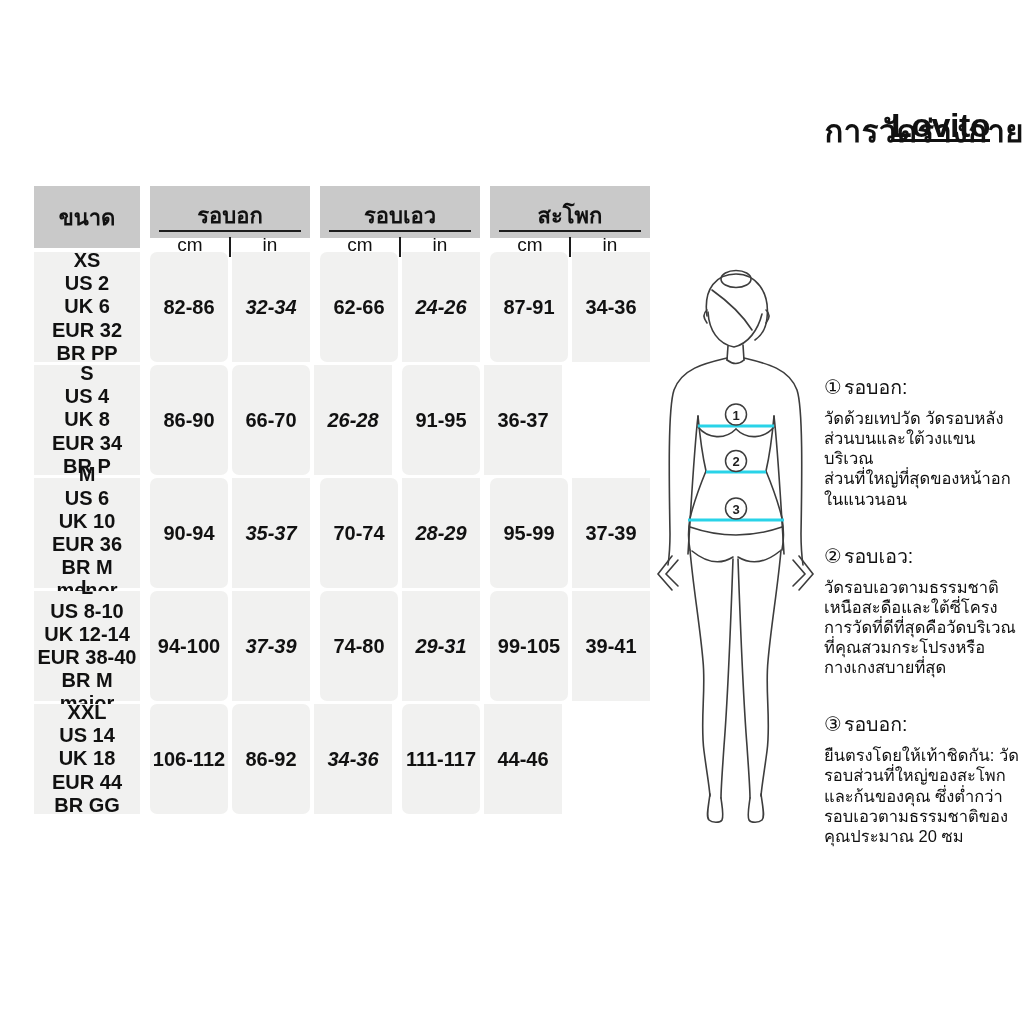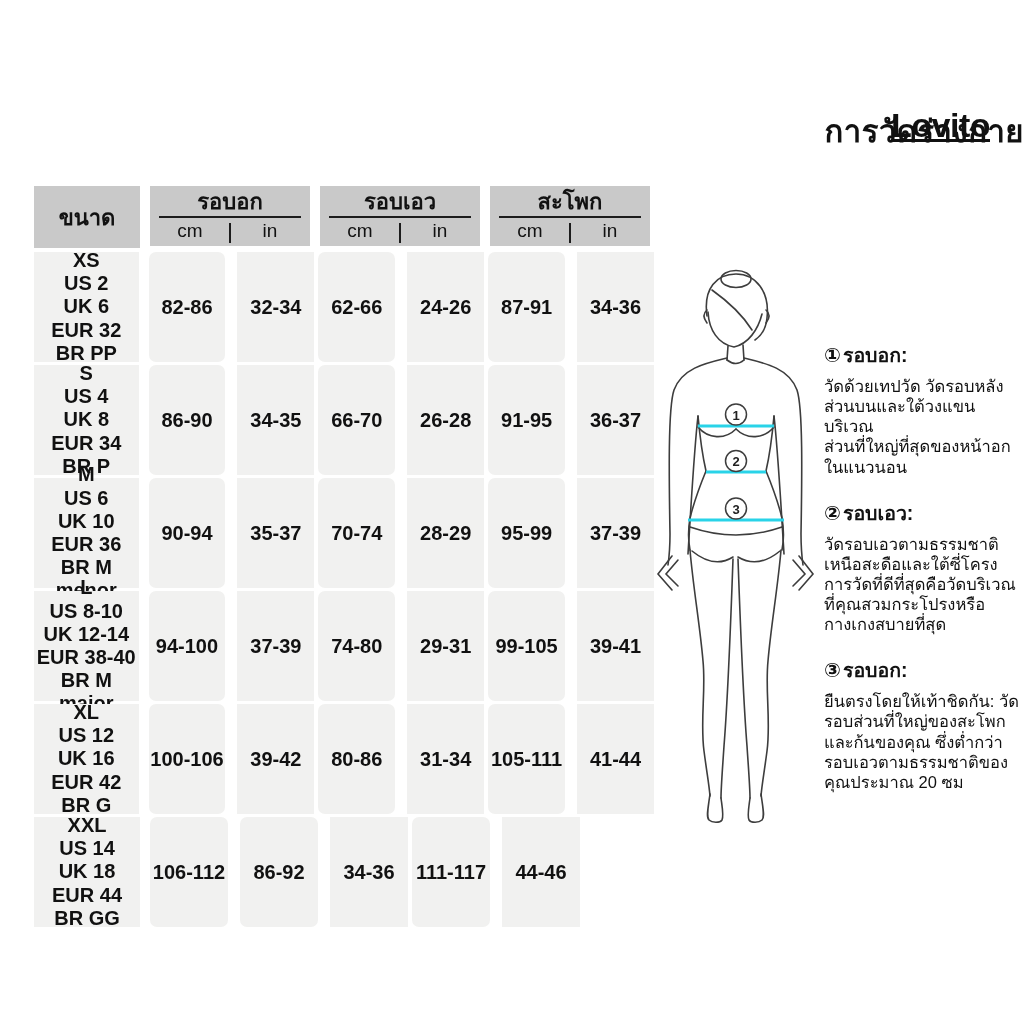--- a/index.html
+++ b/index.html
@@ -24,27 +24,27 @@
   .size-table { position:absolute; left:34px; top:186px; width:620px; }
   .trow, .thead { display:flex; }
   .thead { margin-bottom:4px; }
   .trow { margin-bottom:3px; }
   .hcell, .cell { background:#f1f1f0; }
   .hcell { background:#c9c9c9; }
   .w-size { width:106px; margin-right:10px; }
   .w-group { width:160px; margin-right:10px; }
   .w-group:last-child, .last { margin-right:0 !important; }
   .w-val { width:78px; }
-  .mr4 { margin-right:12px;border-radius:7px; }
-  .mr10 { margin-right:4px; }
+  .mr4 { margin-right:4px;border-radius:7px; }
+  .mr10 { margin-right:10px;font-style:italic; }
   .size-hcell {
     height:62px; display:flex; align-items:center; justify-content:center;
     font-size:22px; font-weight:bold;
   }
-  .group-hcell { height:60px; padding-top:3px; }
+  .group-hcell { height:52px; padding-top:17px; }
   .group-title { text-align:center; font-size:22px; font-weight:bold; line-height:26px; }
   .group-rule { border-top:2px solid #1c1c1c; margin:1px 9px 0 9px; }
   .group-units { display:flex; position:relative; margin-top:2px; }
   .group-units span { flex:1; text-align:center; font-size:19px; font-weight:normal; }
   .unit-divider {
     position:absolute; left:50%; top:3px; width:2px; height:20px;
     background:#1c1c1c; transform:translateX(-50%);
   }
   .trow .cell {
     height:110px; display:flex; align-items:center; justify-content:center;
@@ -52,21 +52,21 @@
   }
   .size-cell { flex-direction:column; font-size:18.5px; line-height:1.16; text-align:center; }
 
   
   .figure-wrap { position:absolute; left:648px; top:266px; width:186px; height:566px; }
   .figure-wrap svg { width:100%; height:100%; }
 
   
   .annotations { position:absolute; left:824px; top:340px; width:200px; }
   .ann-block { margin-bottom:21px; }
-  .ann-head { font-size:19.5px; font-weight:bold; margin-bottom:5px; }
+  .ann-head { font-size:19.5px; font-weight:normal; margin-bottom:5px;margin-top:32px; }
   .ann-num { font-size:20px; margin-right:2px; }
   .ann-body { font-size:16.5px; line-height:1.22; white-space:pre-line; }
 </style>
 </head>
 <body>
 
 <div class="page-title">การวัดร่างกาย</div>
 <div class="brand">Lovito</div>
 
 <div class="size-table">
@@ -120,21 +120,20 @@
   </div>
       <div class="trow">
     <div class="cell w-size size-cell">
           <div>S</div>
           <div>US 4</div>
           <div>UK 8</div>
           <div>EUR 34</div>
           <div>BR P</div>
         </div>
     <div class="cell w-val mr4">86-90</div>
-    <div class="cell w-val mr10">34-35</div>
     <div class="cell w-val mr4">66-70</div>
     <div class="cell w-val mr10">26-28</div>
     <div class="cell w-val mr4">91-95</div>
     <div class="cell w-val last">36-37</div>
   </div>
       <div class="trow">
     <div class="cell w-size size-cell">
           <div>M</div>
           <div>US 6</div>
           <div>UK 10</div>
@@ -155,35 +154,20 @@
           <div>UK 12-14</div>
           <div>EUR 38-40</div>
           <div>BR M maior</div>
         </div>
     <div class="cell w-val mr4">94-100</div>
     <div class="cell w-val mr10">37-39</div>
     <div class="cell w-val mr4">74-80</div>
     <div class="cell w-val mr10">29-31</div>
     <div class="cell w-val mr4">99-105</div>
     <div class="cell w-val last">39-41</div>
-  </div>
-      <div class="trow">
-    <div class="cell w-size size-cell">
-          <div>XL</div>
-          <div>US 12</div>
-          <div>UK 16</div>
-          <div>EUR 42</div>
-          <div>BR G</div>
-        </div>
-    <div class="cell w-val mr4">100-106</div>
-    <div class="cell w-val mr10">39-42</div>
-    <div class="cell w-val mr4">80-86</div>
-    <div class="cell w-val mr10">31-34</div>
-    <div class="cell w-val mr4">105-111</div>
-    <div class="cell w-val last">41-44</div>
   </div>
       <div class="trow">
     <div class="cell w-size size-cell">
           <div>XXL</div>
           <div>US 14</div>
           <div>UK 18</div>
           <div>EUR 44</div>
           <div>BR GG</div>
         </div>
     <div class="cell w-val mr4">106-112</div>

